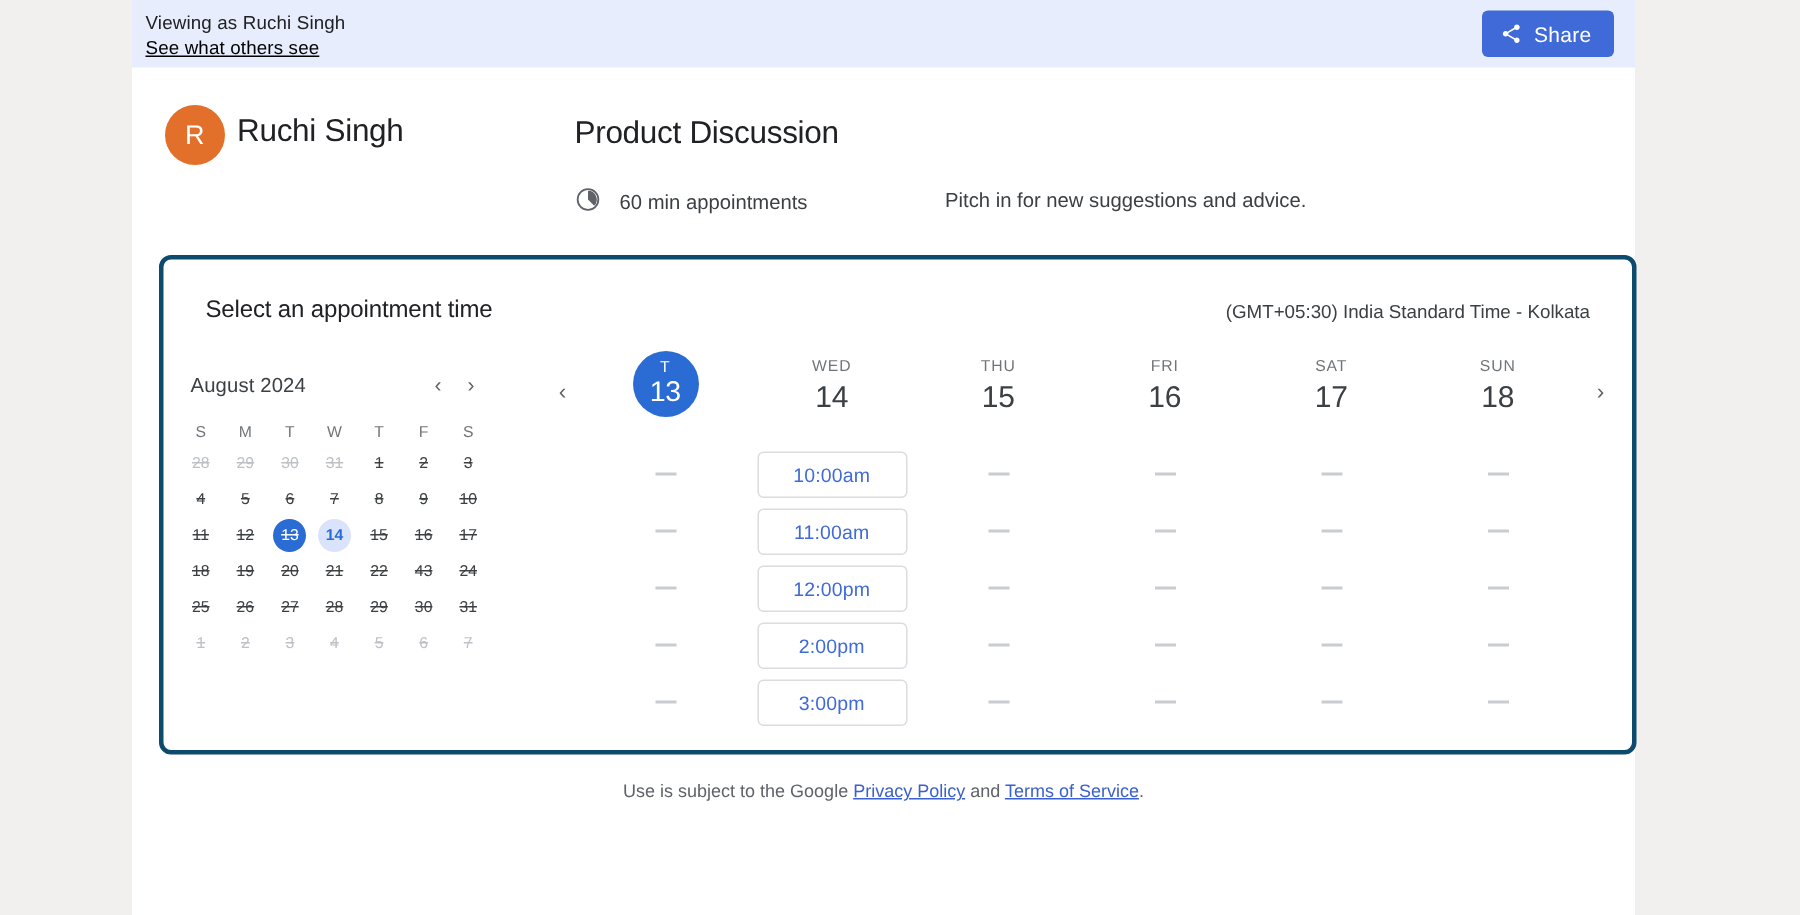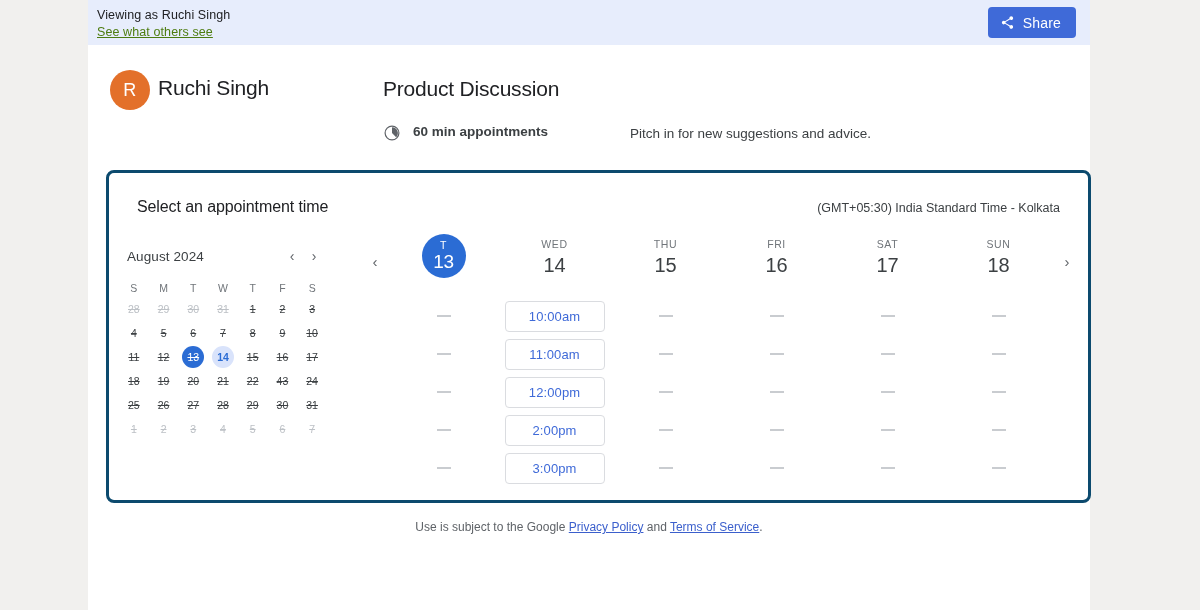--- a/index.html
+++ b/index.html
@@ -41,21 +41,21 @@
     top: 7px;
   }
   .banner-line1 {
     font-size: 12.5px;
     color: #202124;
     line-height: 17px;
     letter-spacing: .1px;
   }
   .banner-line2 {
     font-size: 12.5px;
-    color: #4d7c0f;
+    color: #000000;
     text-decoration: underline;
     line-height: 17px;
     cursor: pointer;
     letter-spacing: .1px;
   }
   .share-btn {
     position: absolute;
     right: 14px;
     top: 7px;
     height: 31px;
@@ -111,22 +111,21 @@
     top: 32px;
     font-size: 21px;
     color: #202124;
     letter-spacing: -.2px;
   }
   .duration-row {
     position: absolute;
     left: 295px;
     top: 79px;
     display: flex;
-    align-items: flex-start;
-    font-weight: bold;
+    align-items: flex-end;
   }
   .duration-icon {
     width: 18px;
     height: 18px;
     margin-right: 12px;
     display: block;
   }
   .duration-text {
     font-size: 13.5px;
     color: #3c4043;

